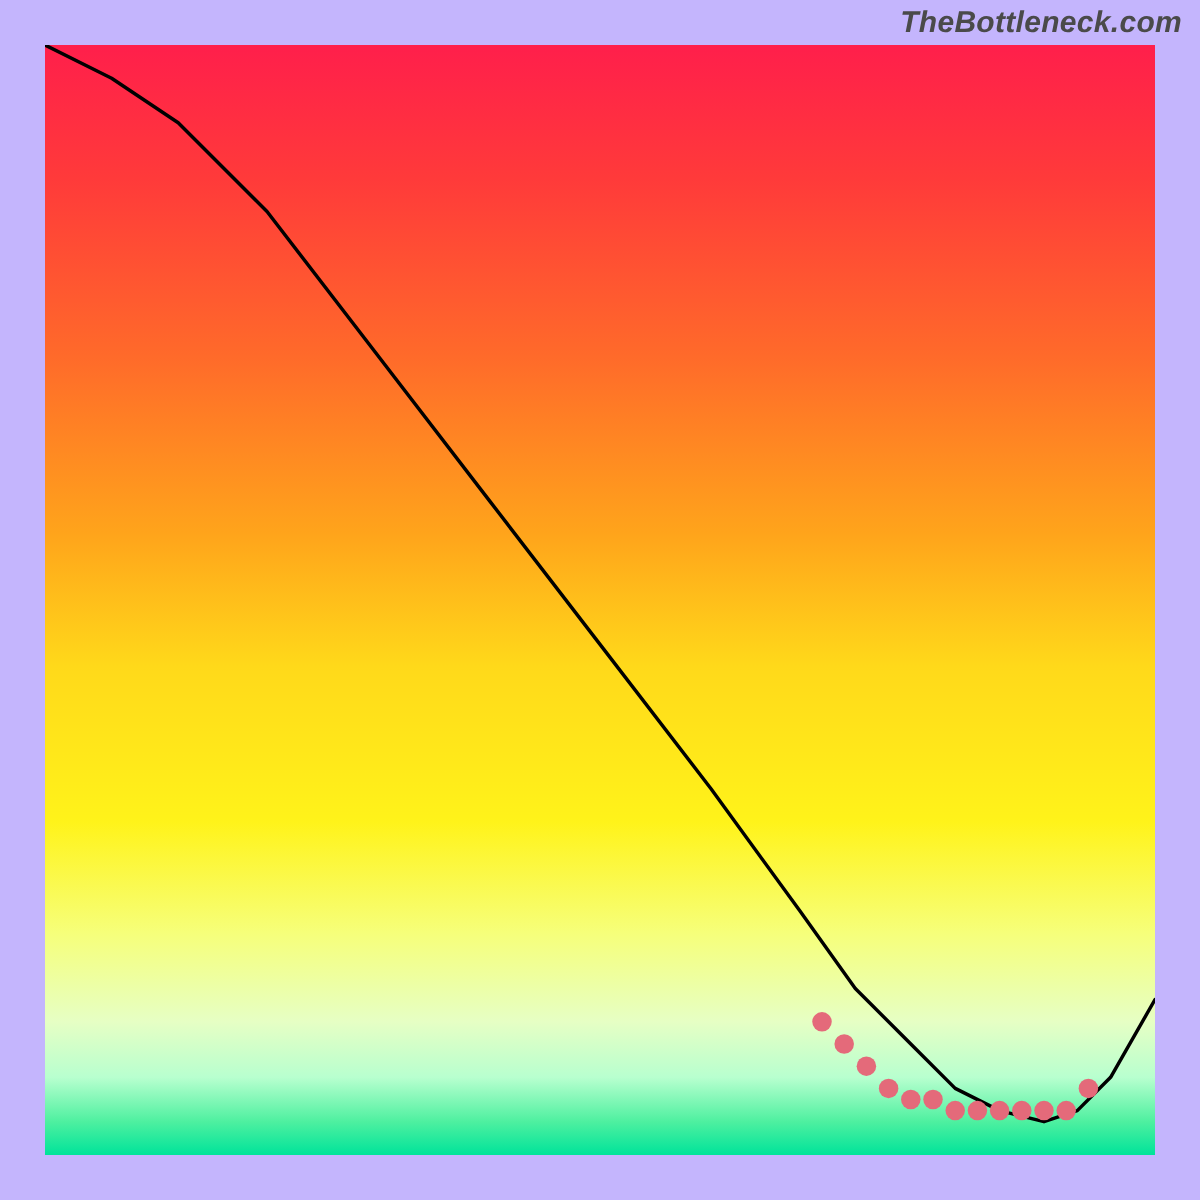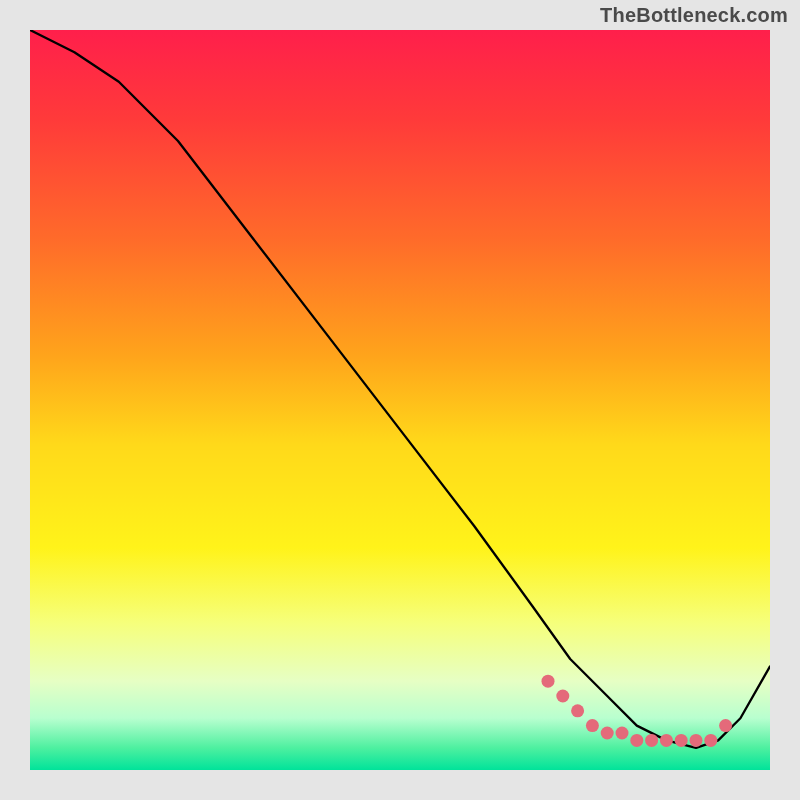--- a/index.html
+++ b/index.html
@@ -8,21 +8,22 @@
     background: #000;
     width: 800px;
     height: 800px;
     overflow: hidden;
     font-family: Arial, Helvetica, sans-serif;
   }
   .frame {
     position: relative;
     width: 800px;
     height: 800px;
-    background: #e5e5e5;
+    background: #c4b5fd;
+    font-style: italic;
   }
   .plot-area {
     position: absolute;
     left: 30px;
     top: 30px;
     width: 740px;
     height: 740px;
     background: linear-gradient(
       to bottom,
       #ff1f4b 0%,

